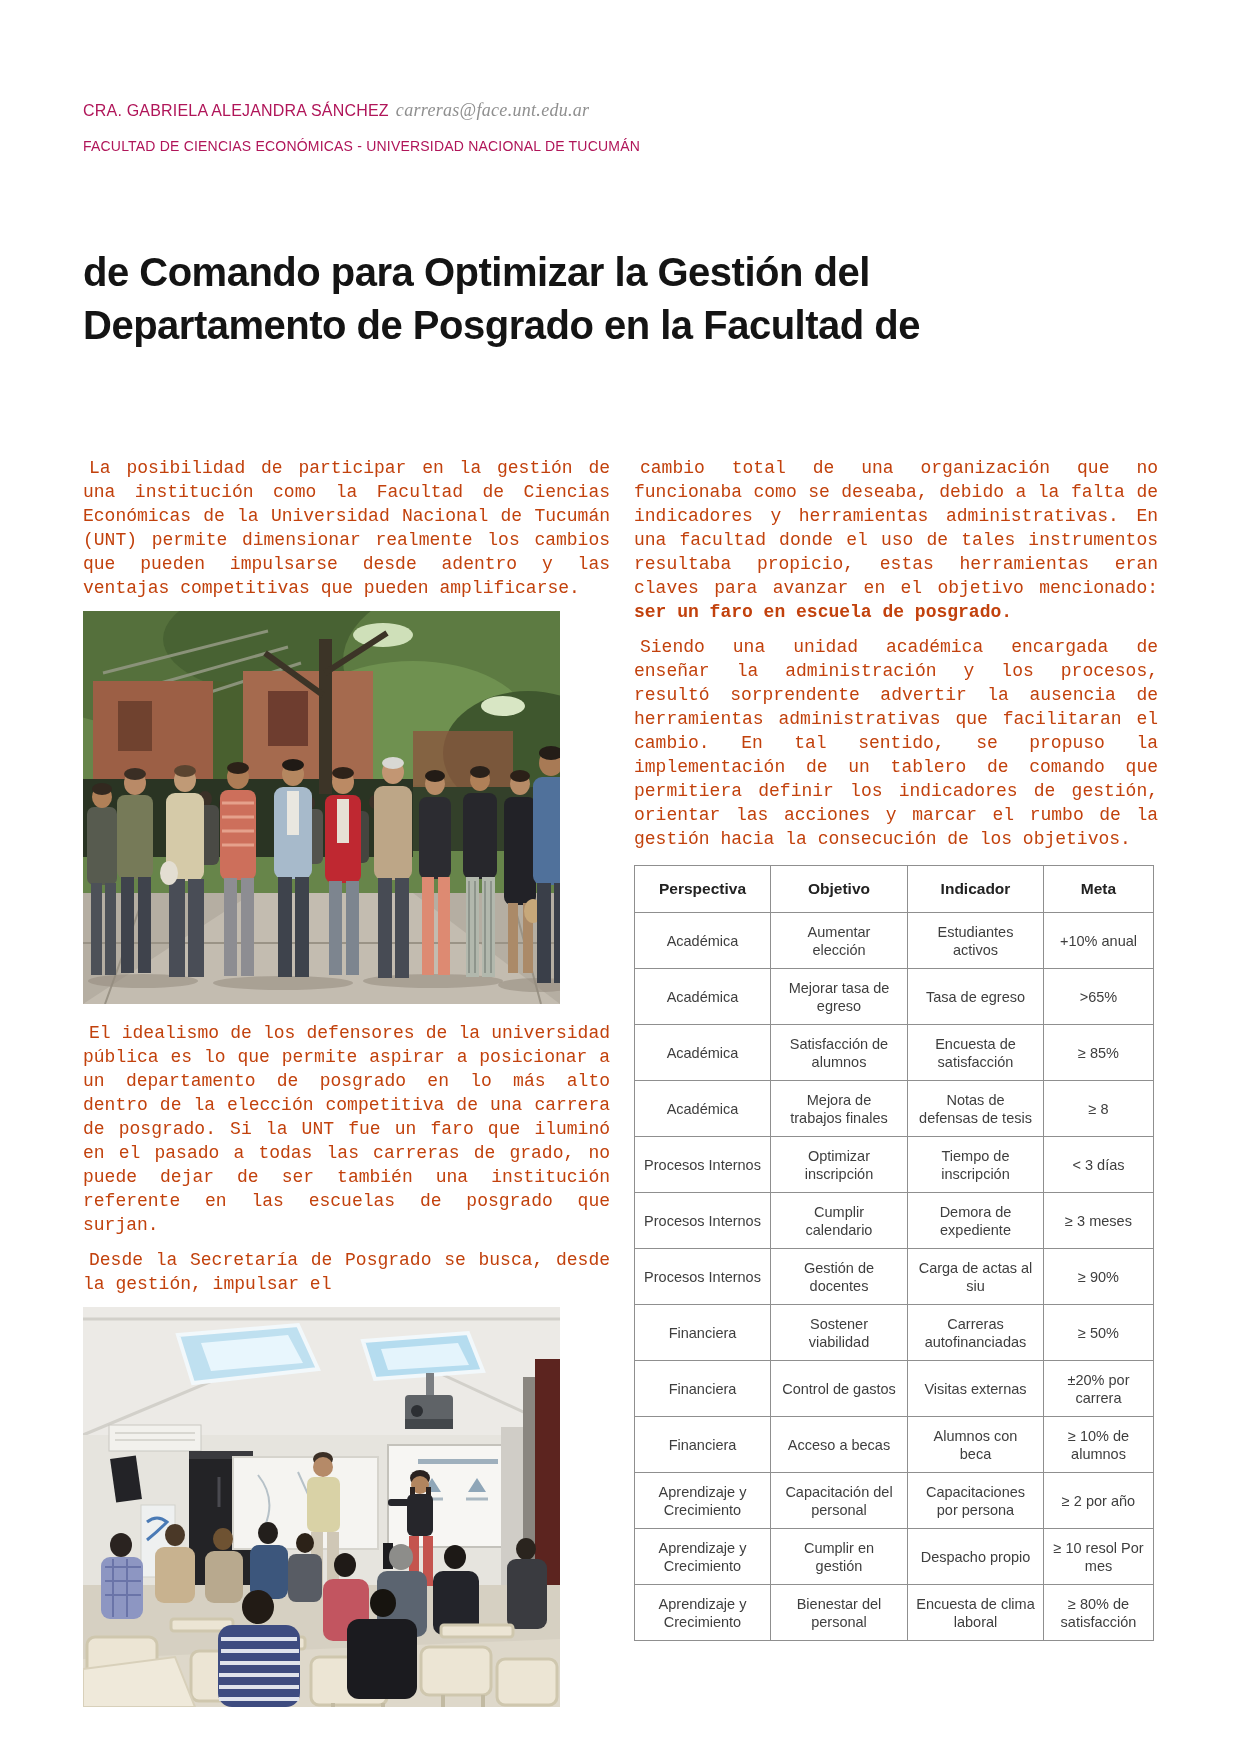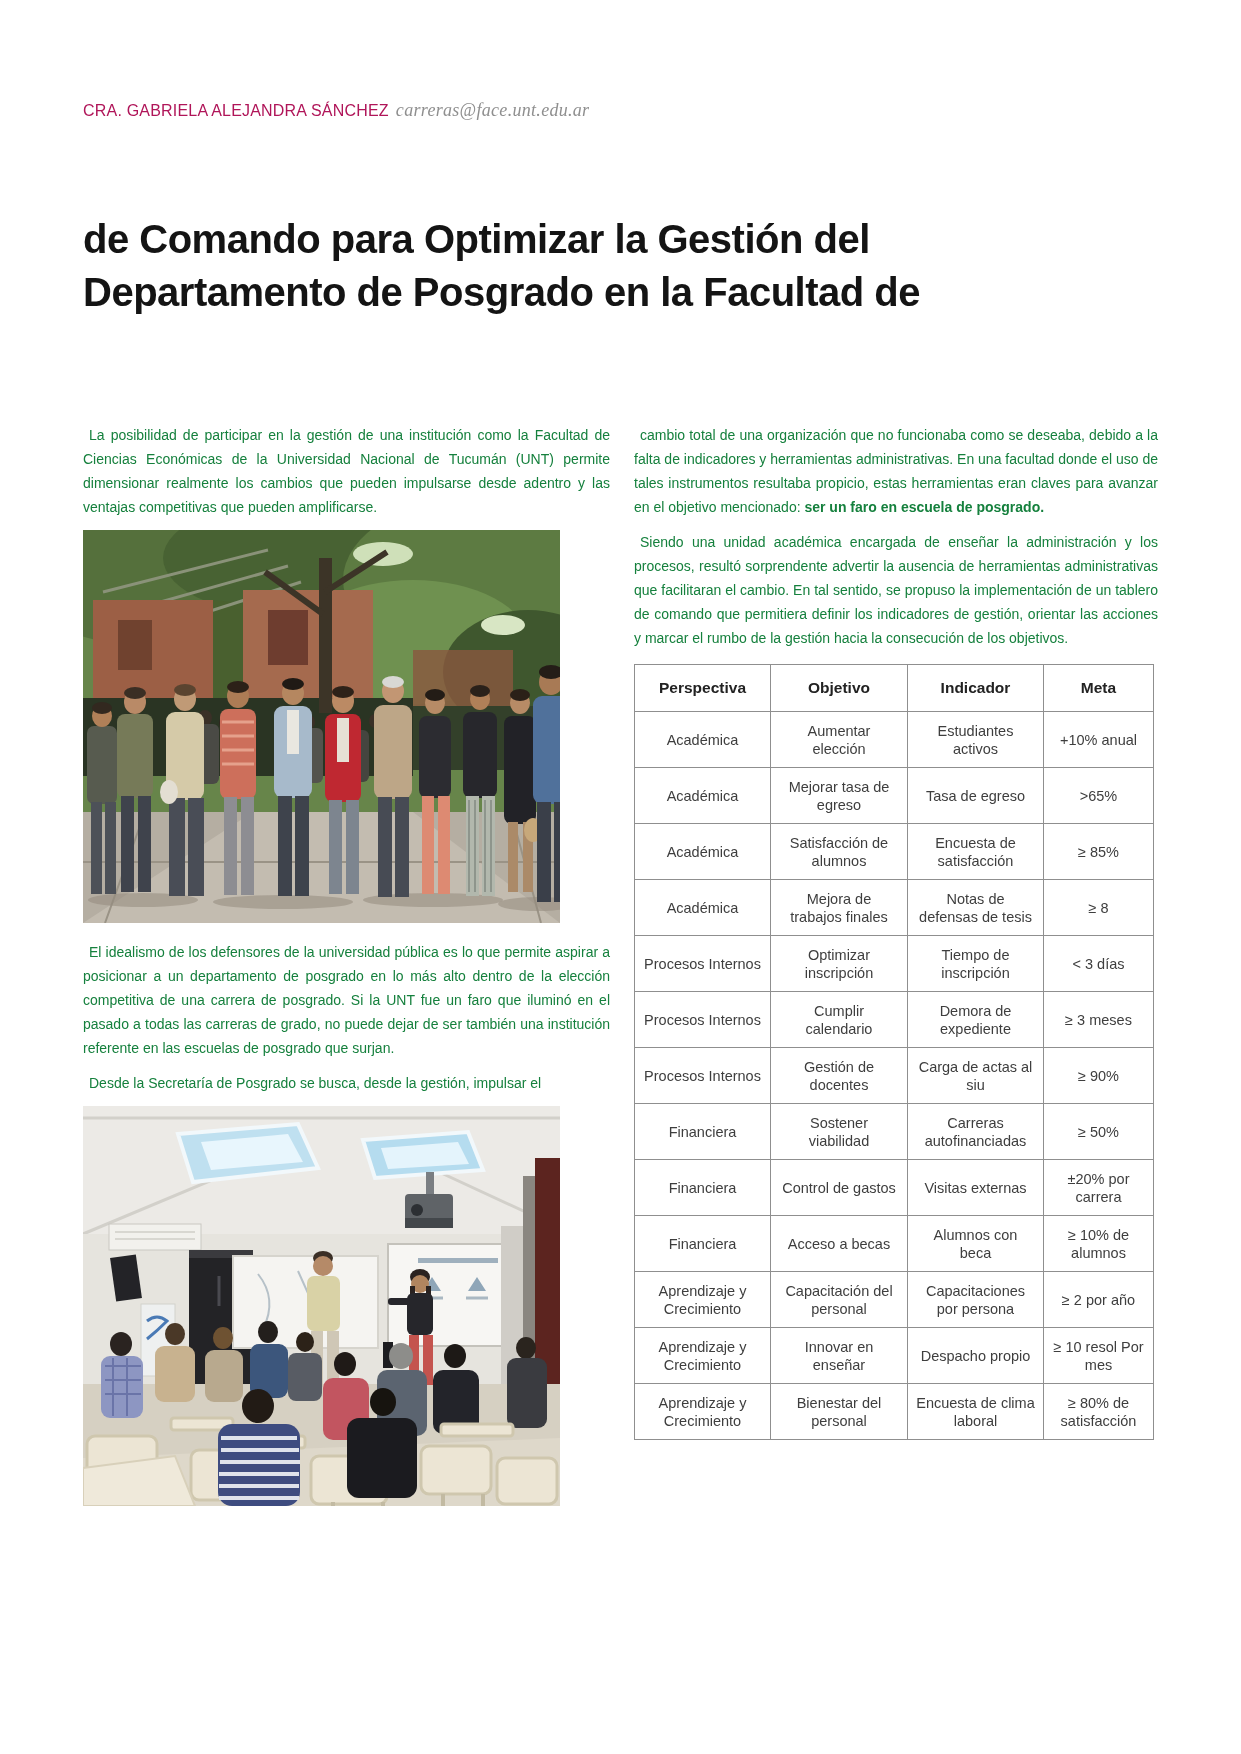--- a/index.html
+++ b/index.html
@@ -10,41 +10,42 @@
   }
   .byline{font-size:16px;color:#B01559;letter-spacing:.2px;}
   .byline .email{
     font-family:"Liberation Serif",serif;font-style:italic;font-weight:normal;
     color:#8f8f8f;font-size:18px;margin-left:7px;letter-spacing:.3px;
   }
   .affiliation{margin-top:17px;font-size:14px;color:#B01559;letter-spacing:.2px;}
   .title{margin-top:92px;font-weight:bold;color:#141414;font-size:40px;line-height:53px;letter-spacing:-0.5px;}
   .title div{white-space:nowrap;}
   .columns{margin-top:104px;display:grid;grid-template-columns:527px 524px;column-gap:24px;}
-  .col p{margin:0 0 11px 0;font-size:14px;line-height:24px;color:#15803d;text-align:justify;text-indent:6px;}
+  .col p{margin:0 0 11px 0;font-size:18px;line-height:24px;color:#c2410c;text-align:justify;text-indent:6px;font-family:Liberation Mono, monospace;}
   .bold-tail{font-weight:bold;}
   .photo{margin:5px 0 17px 0;line-height:0;}
   .photo svg{display:block;}
   table.bsc{margin-top:14px;border-collapse:collapse;width:519px;table-layout:fixed;}
   .bsc th,.bsc td{
     border:1px solid #8f8f8f;text-align:center;vertical-align:middle;
     padding:4px 8px;font-size:14.5px;line-height:18px;color:#3e3e3e;
     overflow:hidden;
   }
   .bsc th{height:38px;font-size:15.5px;font-weight:bold;color:#222222;}
   .bsc td{height:47px;}
 </style>
 </head>
 <body>
 
 <div class="page">
 
   <div class="byline">
     <span>CRA. GABRIELA ALEJANDRA SÁNCHEZ</span><span class="email">carreras@face.unt.edu.ar</span>
   </div>
+  <div class="affiliation">FACULTAD DE CIENCIAS ECONÓMICAS - UNIVERSIDAD NACIONAL DE TUCUMÁN</div>
 
   <div class="title">
     <div>de Comando para Optimizar la Gestión del</div>
     <div>Departamento de Posgrado en la Facultad de</div>
   </div>
 
   <div class="columns">
 
     <div class="col">
       <p>La posibilidad de participar en la gestión de una institución como la Facultad de Ciencias Económicas de la Universidad Nacional de Tucumán (UNT) permite dimensionar realmente los cambios que pueden impulsarse desde adentro y las ventajas competitivas que pueden amplificarse.</p>
@@ -344,21 +345,21 @@
               <td>≥ 10% de alumnos</td>
             </tr>
             <tr>
               <td>Aprendizaje y Crecimiento</td>
               <td>Capacitación del personal</td>
               <td>Capacitaciones por persona</td>
               <td>≥ 2 por año</td>
             </tr>
             <tr>
               <td>Aprendizaje y Crecimiento</td>
-              <td>Innovar en enseñar</td>
+              <td>Cumplir en gestión</td>
               <td>Despacho propio</td>
               <td>≥ 10 resol Por mes</td>
             </tr>
             <tr>
               <td>Aprendizaje y Crecimiento</td>
               <td>Bienestar del personal</td>
               <td>Encuesta de clima laboral</td>
               <td>≥ 80% de satisfacción</td>
             </tr>
           </tbody>

